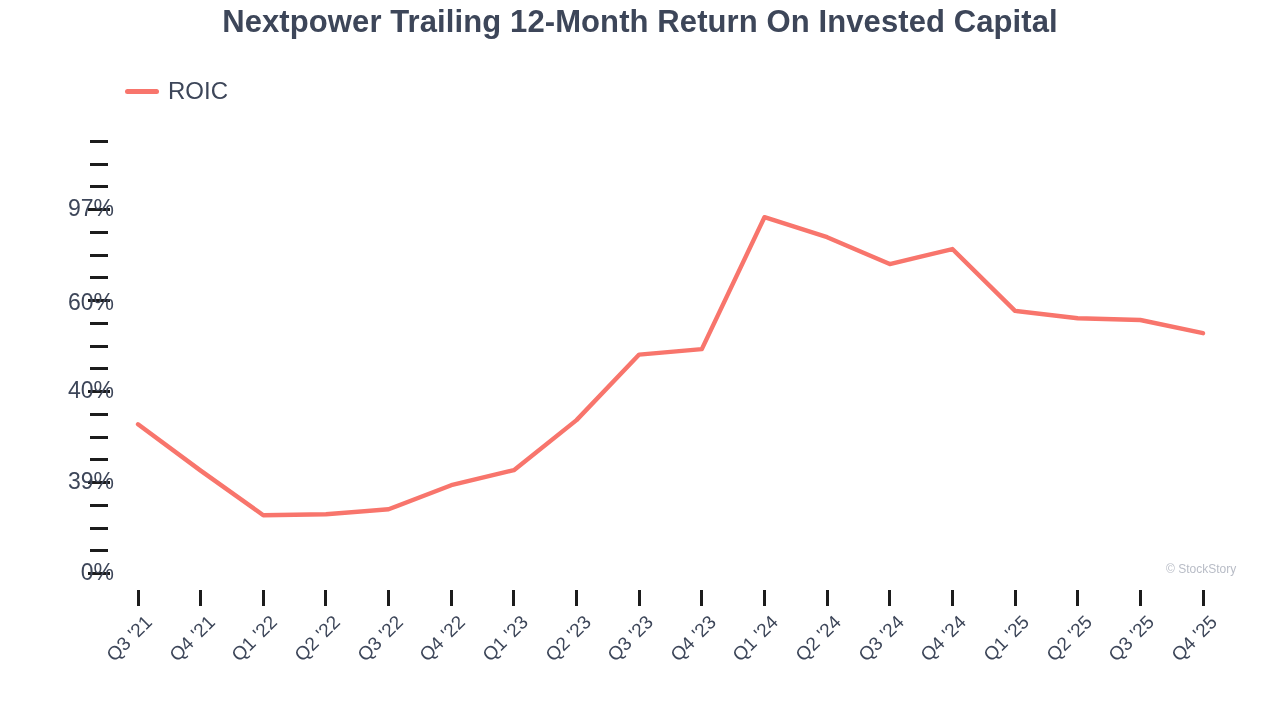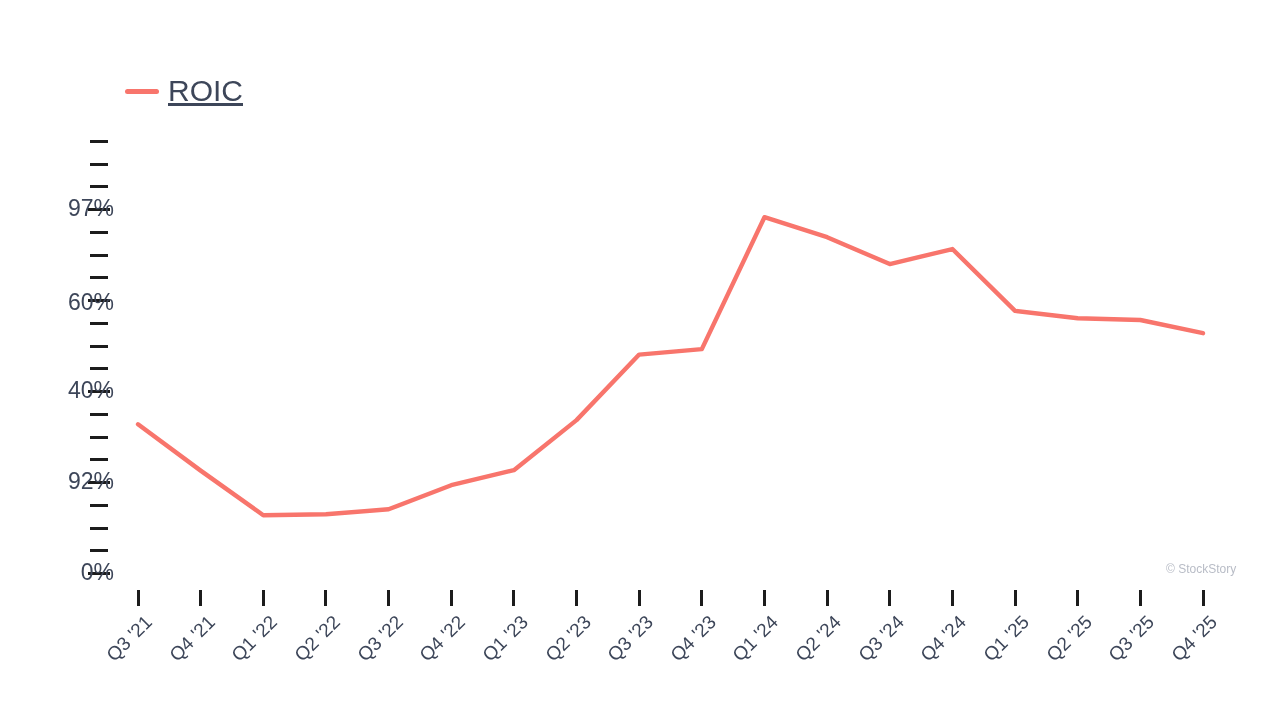--- a/index.html
+++ b/index.html
@@ -41,24 +41,23 @@
     gap: 9px;
     height: 26px;
   }
   .legend-swatch {
     display: block;
     width: 34px;
     height: 5px;
     border-radius: 3px;
   }
   .legend-label {
-    font-size: 30px;
+    font-size: 24px;
     color: #3d4659;
     line-height: 1;
-    text-decoration: underline;
   }
   .plot-area {
     position: absolute;
     left: 0;
     top: 0;
     width: 1280px;
     height: 720px;
   }
   .y-tick {
     position: absolute;
@@ -114,35 +113,36 @@
     width: 1280px;
     height: 720px;
     overflow: visible;
   }
 </style>
 </head>
 <body>
 
 <div id="chart-root">
 
+  <div class="chart-title">Nextpower Trailing 12-Month Return On Invested Capital</div>
 
   <div class="legend">
     <span class="legend-swatch" style="background: rgb(248, 117, 108);"></span>
     <span class="legend-label">ROIC</span>
   </div>
 
   <div class="plot-area">
     <div id="y-axis">
         <div class="y-tick major" style="top: 572px;"></div>
         <div class="y-label" style="top: 561px;">0%</div>
         <div class="y-tick" style="top: 549.25px;"></div>
         <div class="y-tick" style="top: 526.5px;"></div>
         <div class="y-tick" style="top: 503.75px;"></div>
         <div class="y-tick major" style="top: 481px;"></div>
-        <div class="y-label" style="top: 470px;">92%</div>
+        <div class="y-label" style="top: 470px;">39%</div>
         <div class="y-tick" style="top: 458.25px;"></div>
         <div class="y-tick" style="top: 435.5px;"></div>
         <div class="y-tick" style="top: 412.75px;"></div>
         <div class="y-tick major" style="top: 390px;"></div>
         <div class="y-label" style="top: 379px; text-align: right;">40%</div>
         <div class="y-tick" style="top: 367.25px;"></div>
         <div class="y-tick" style="top: 344.5px;"></div>
         <div class="y-tick" style="top: 321.75px;"></div>
         <div class="y-tick major" style="top: 299px;"></div>
         <div class="y-label" style="top: 291px;">60%</div>

